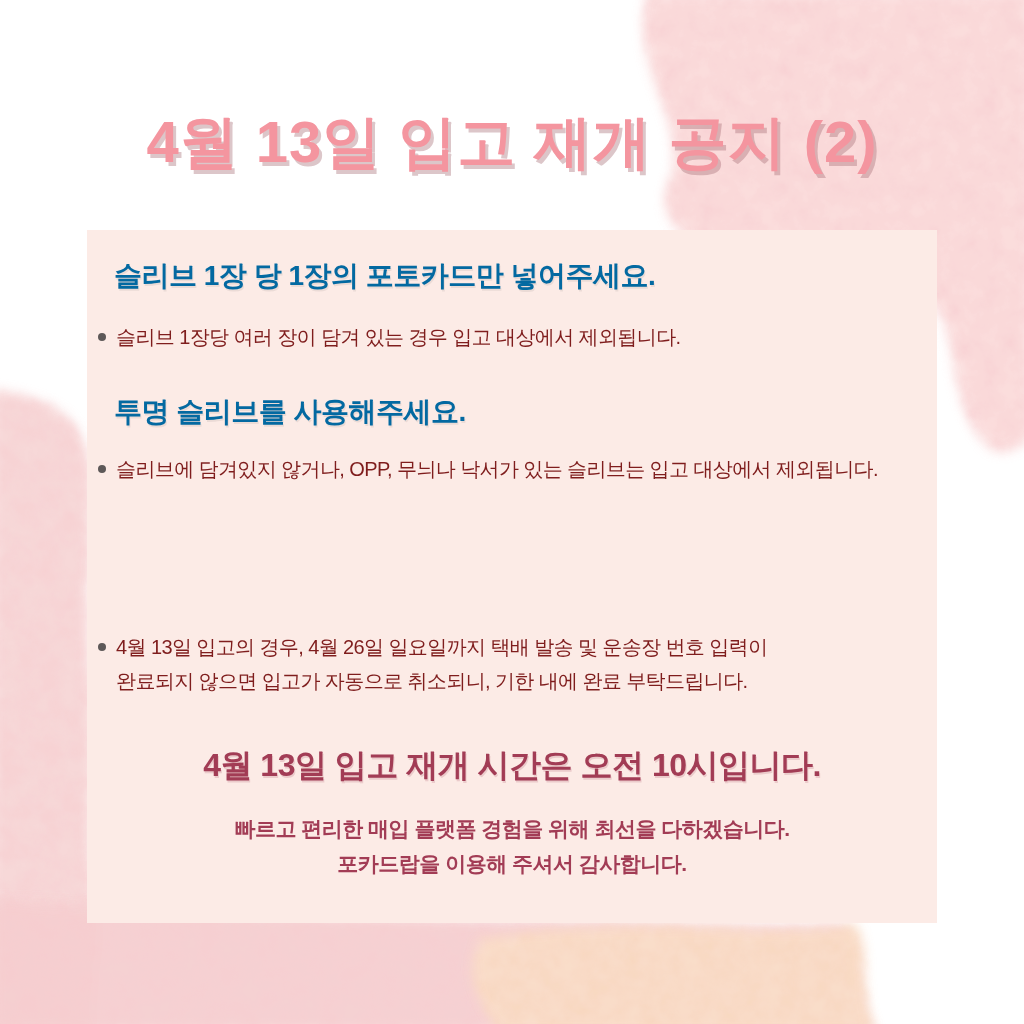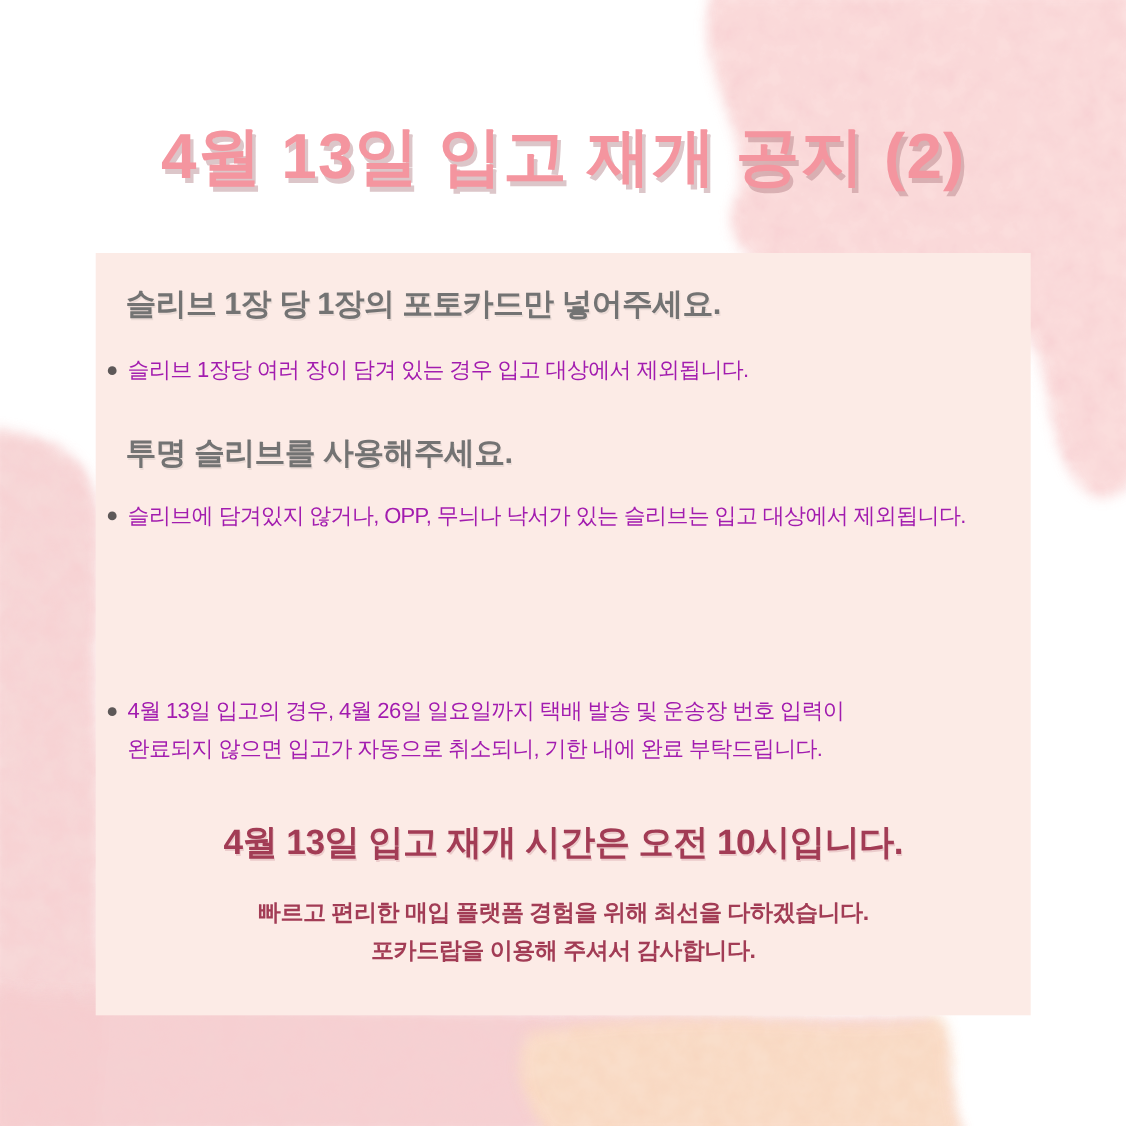--- a/index.html
+++ b/index.html
@@ -20,32 +20,32 @@
     white-space:pre-line;
   }
 
   .panel{
     position:absolute;left:87px;top:230px;width:850px;height:693px;z-index:1;
     background:#fcebe6;
   }
 
   .panel h2{
     position:absolute;left:27px;margin:0;
-    font-size:28px;font-weight:800;color:#737373;
+    font-size:28px;font-weight:800;color:#0369a1;
     letter-spacing:-0.5px;line-height:47px;
     text-shadow:1px 2px 0 rgba(90,80,80,0.10);
     white-space:pre-line;
   }
   .h-sec1{top:22px;}
   .h-sec2{top:158px;}
   .h-sec3{top:288px;}
 
   .bullet{
     position:absolute;left:11px;right:8px;display:flex;align-items:flex-start;
-    color:#a21caf;font-size:20px;line-height:34px;letter-spacing:-0.6px;
+    color:#7f1d1d;font-size:20px;line-height:34px;letter-spacing:-0.6px;
   }
   .b-sec1{top:90px;}
   .b-sec2{top:222px;}
   .b-sec3{top:400px;}
   .bullet .dot{
     flex:0 0 auto;width:8px;height:8px;border-radius:50%;
     background:#5d5858;margin:13px 10px 0 0;
   }
   .bullet p{margin:0;white-space:pre-line;}
 

